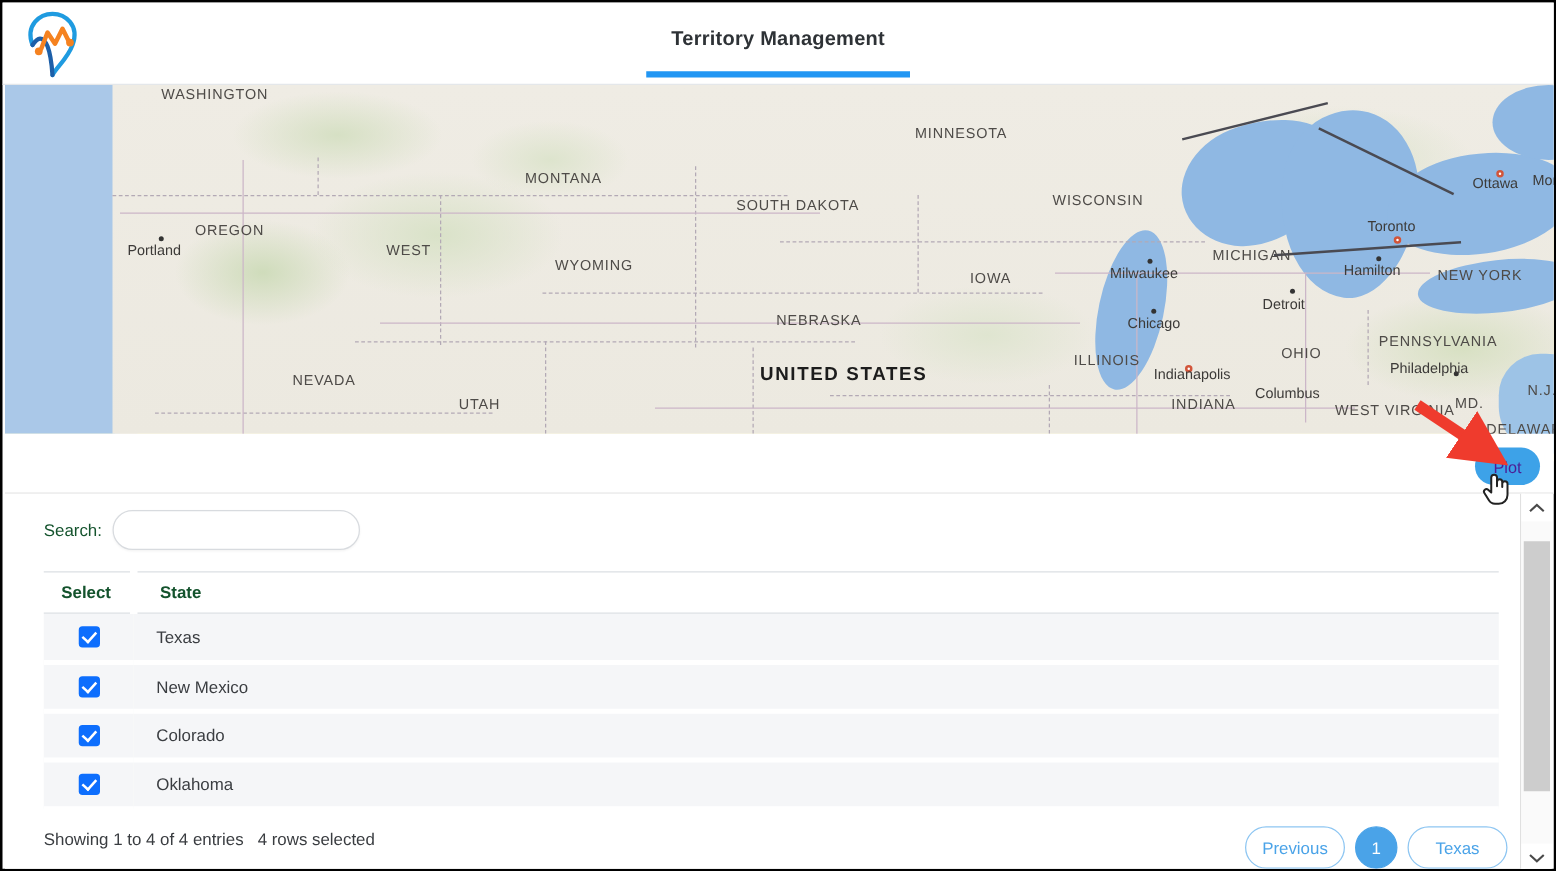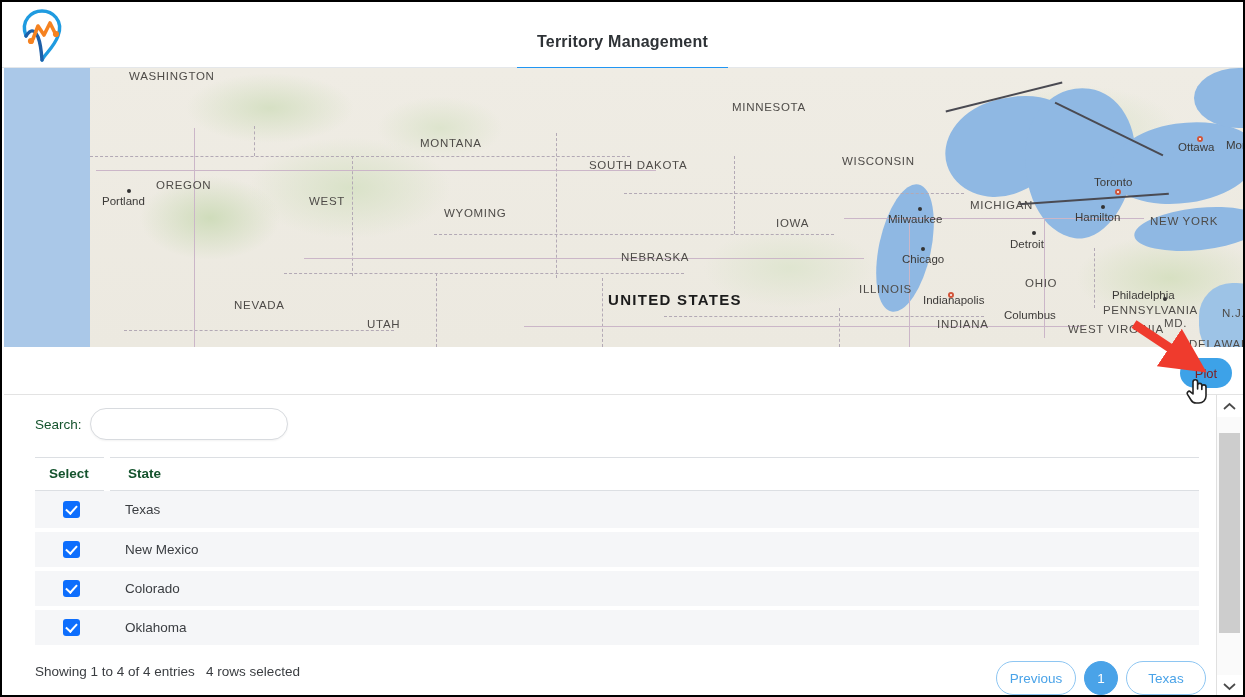--- a/index.html
+++ b/index.html
@@ -25,21 +25,21 @@
     background: #ffffff;
     border-bottom: 1px solid #e4e7ea;
   }
   #logo {
     position: absolute; left: 12px; top: 4px;
     width: 56px; height: 58px;
   }
   #title-wrap {
     position: absolute; left: 0; top: 0;
     width: 1241px; height: 66px;
-    display: flex; align-items: center; justify-content: center; margin-top: 10px;
+    display: flex; align-items: center; justify-content: center;
   }
   #title-box { position: relative; padding: 0 20px 0 20px; }
   #page-title {
     font-size: 16px; font-weight: bold; color: #2e3236;
     letter-spacing: 0.2px; line-height: 1;
     padding-bottom: 22px; padding-top: 16px;
   }
   #title-underline {
     position: absolute; left: 0; bottom: 0;
     width: 100%; height: 5px; background: #2196f3;
@@ -135,21 +135,21 @@
   
   #toolbar {
     position: absolute; left: 2px; top: 345px;
     width: 1241px; height: 48px;
     background: #ffffff;
     border-bottom: 1px solid #e3e3e3;
   }
   #plot-btn {
     position: absolute; left: 1178px; top: 356px;
     width: 52px; height: 30px;
-    background: #3da2e8; color: #7f1d1d;
+    background: #3da2e8; color: #4c1d95;
     border: none; border-radius: 15px;
     font-size: 13px; font-family: "Liberation Sans", sans-serif;
     display: flex; align-items: center; justify-content: center;
     cursor: pointer; z-index: 40;
   }
   #red-arrow { position: absolute; left: 1128px; top: 316px; z-index: 41; }
   #hand-cursor { position: absolute; left: 1182px; top: 374px; z-index: 45; }
 
   
   #panel {
@@ -337,21 +337,21 @@
       <div class="state-label" style="left:838px;  top:87px;">WISCONSIN</div>
       <div class="state-label" style="left:230px;  top:231px;">NEVADA</div>
       <div class="state-label" style="left:363px;  top:250px;">UTAH</div>
 
       <div class="state-label" style="left:668px;  top:278px;">KANSAS</div>
       <div class="state-label" style="left:855px;  top:215px;">ILLINOIS</div>
       <div class="state-label" style="left:966px;  top:131px;">MICHIGAN</div>
       <div class="state-label" style="left:933px;  top:250px;">INDIANA</div>
       <div class="state-label" style="left:1021px; top:209px;">OHIO</div>
       <div class="state-label" style="left:1146px; top:147px;">NEW YORK</div>
-      <div class="state-label" style="left:1099px; top:200px;margin-top:36px;">PENNSYLVANIA</div>
+      <div class="state-label" style="left:1099px; top:200px;">PENNSYLVANIA</div>
       <div class="state-label" style="left:1064px; top:255px;">WEST VIRGINIA</div>
       <div class="state-label" style="left:1218px; top:239px;">N.J.</div>
       <div class="state-label" style="left:1160px; top:249px;">MD.</div>
       <div class="state-label" style="left:1185px; top:270px;">DELAWARE</div>
 
       <div class="country-label" style="left:604px; top:223px;">UNITED STATES</div>
 
       <div class="city-dot" style="left:123px; top:121px;"></div>
       <div class="city-label" style="left:98px; top:127px;">Portland</div>
 

